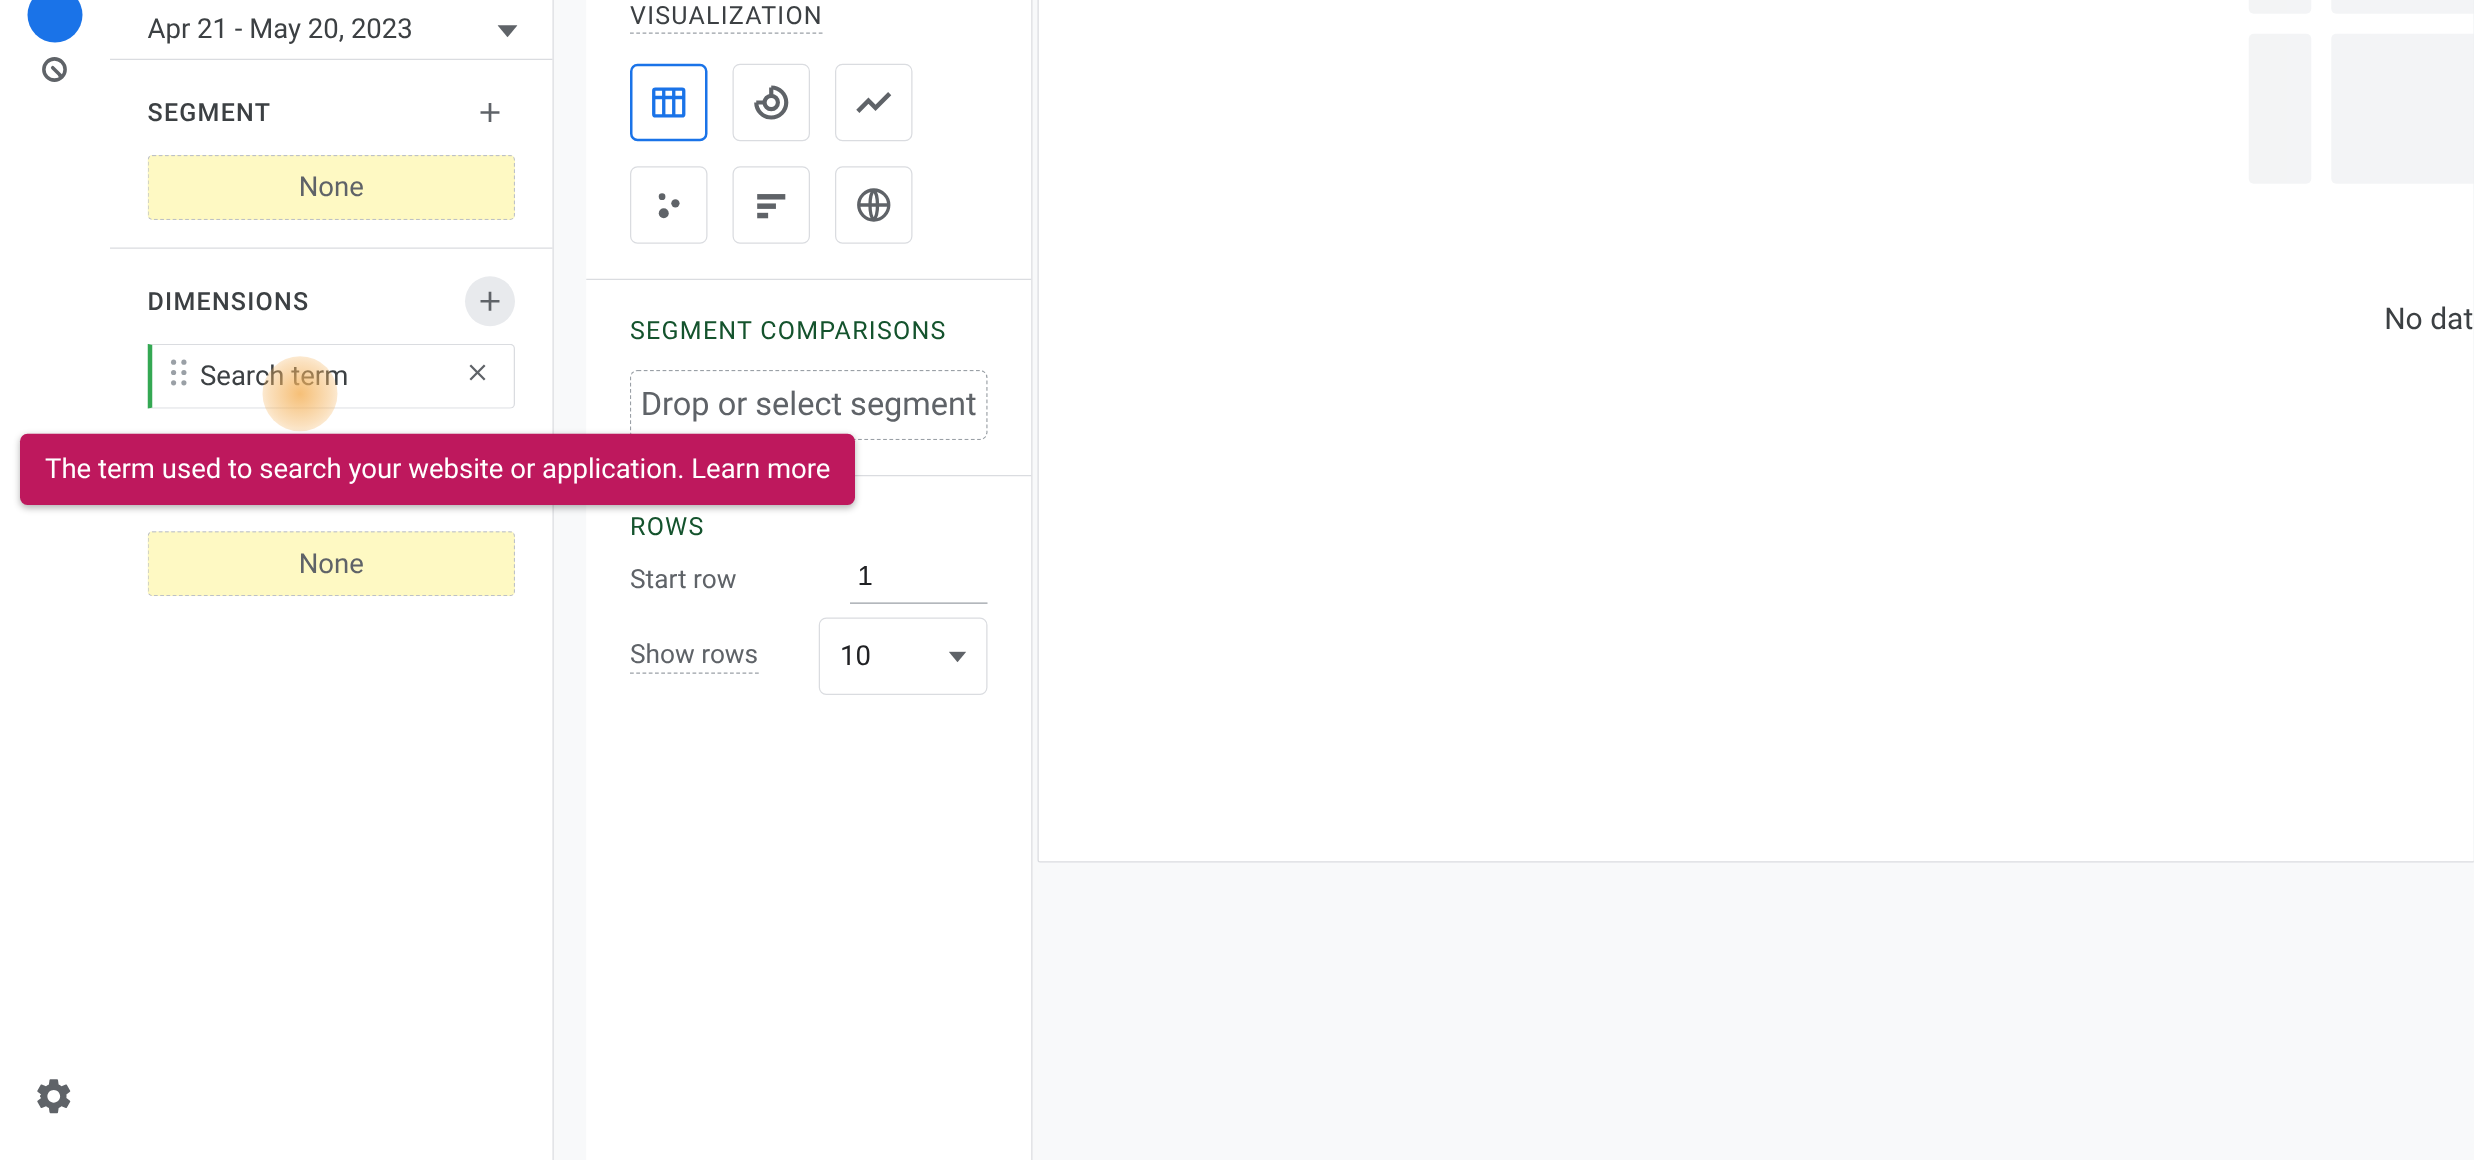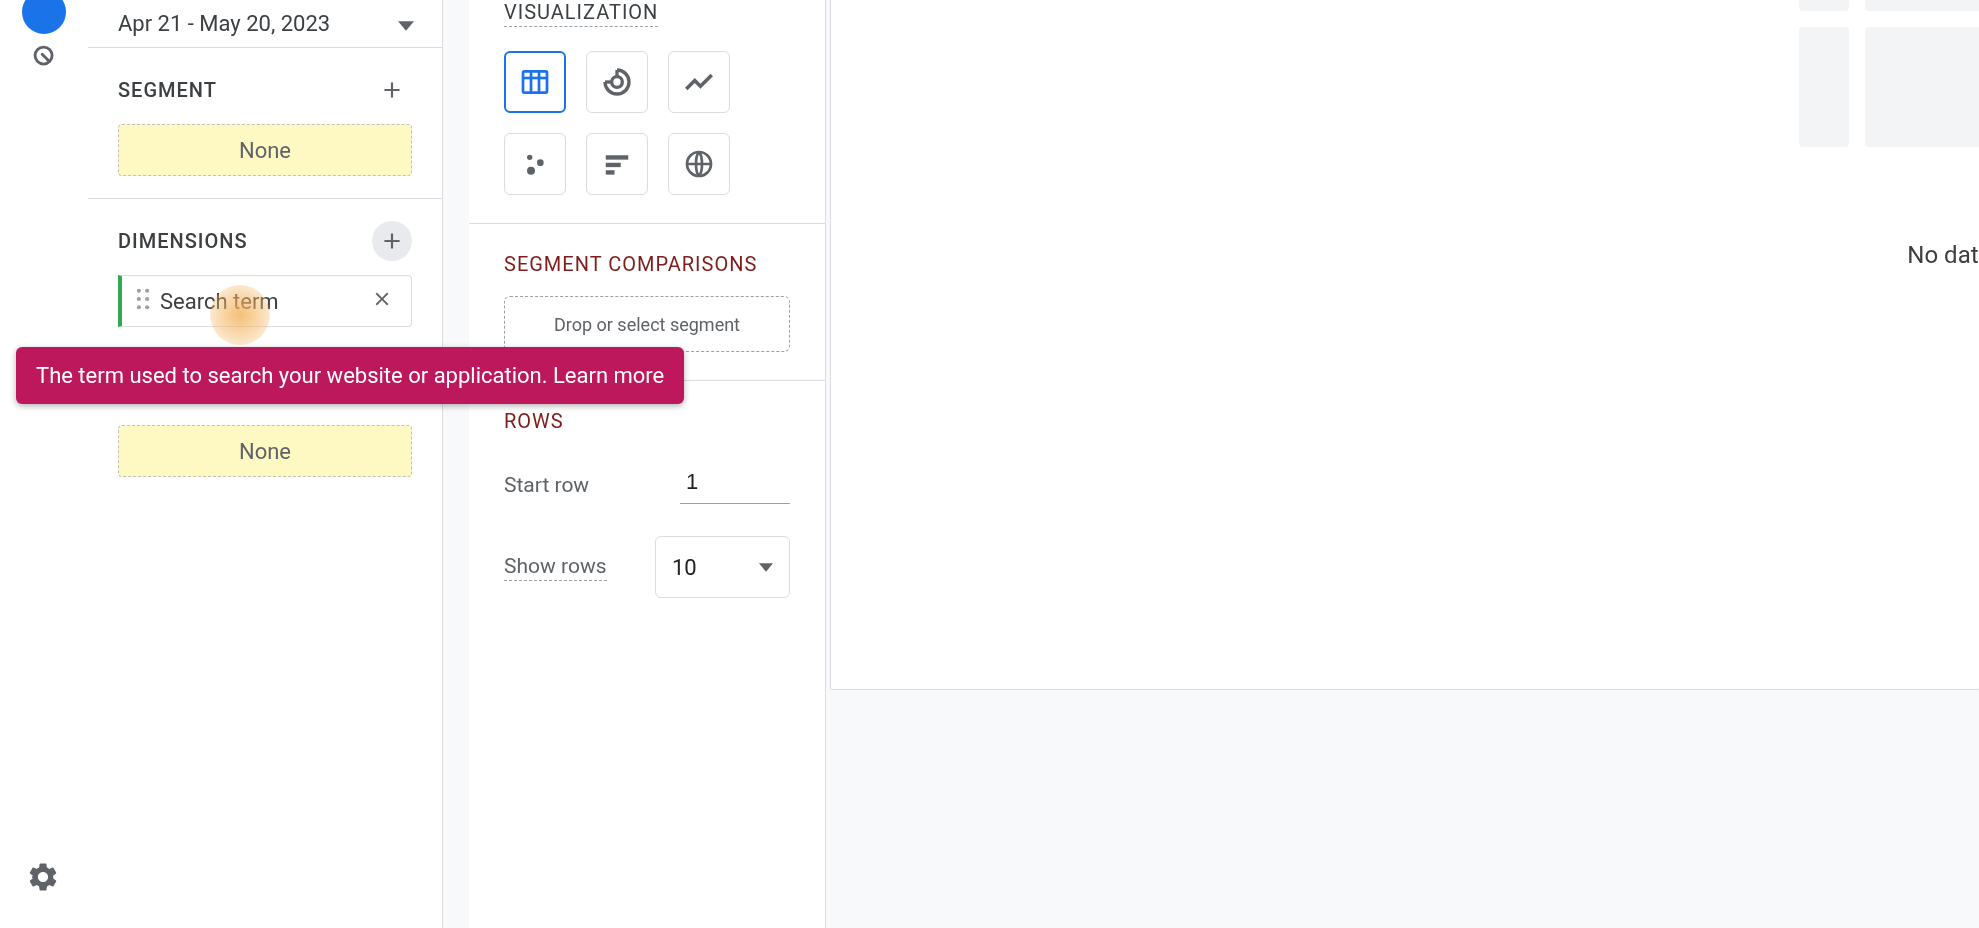--- a/index.html
+++ b/index.html
@@ -202,36 +202,36 @@
   color: #1a73e8;
 }
 .drop-zone {
   margin-top: 20px;
   height: 56px;
   border: 1px dashed #9aa0a6;
   border-radius: 6px;
   display: flex;
   align-items: center;
   justify-content: center;
-  font-size: 18px;
+  font-size: 26px;
   color: #5f6368;
 }
 .rows-section {
   padding: 28px 35px 10px 35px;
 }
 .rows-title {
   font-size: 20px;
   letter-spacing: 1px;
-  color: #7f1d1d;
+  color: #14532d;
 }
 .row-control {
   display: flex;
   align-items: center;
   justify-content: space-between;
-  margin-top: 32px;
+  margin-top: 11px;
 }
 .row-control-label {
   font-size: 21px;
   color: #5f6368;
 }
 .row-control-label.dashed {
   border-bottom: 1px dashed #9aa0a6;
   padding-bottom: 2px;
 }
 .text-input {

